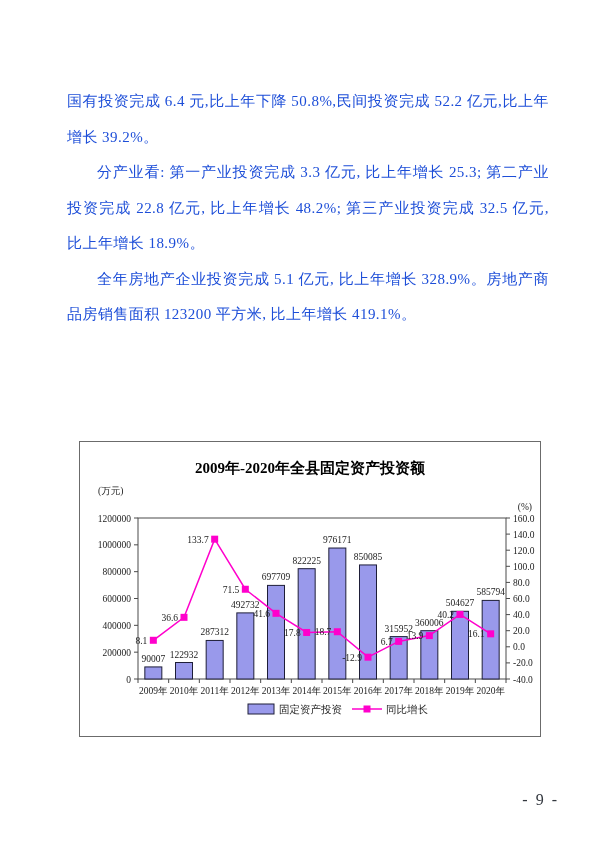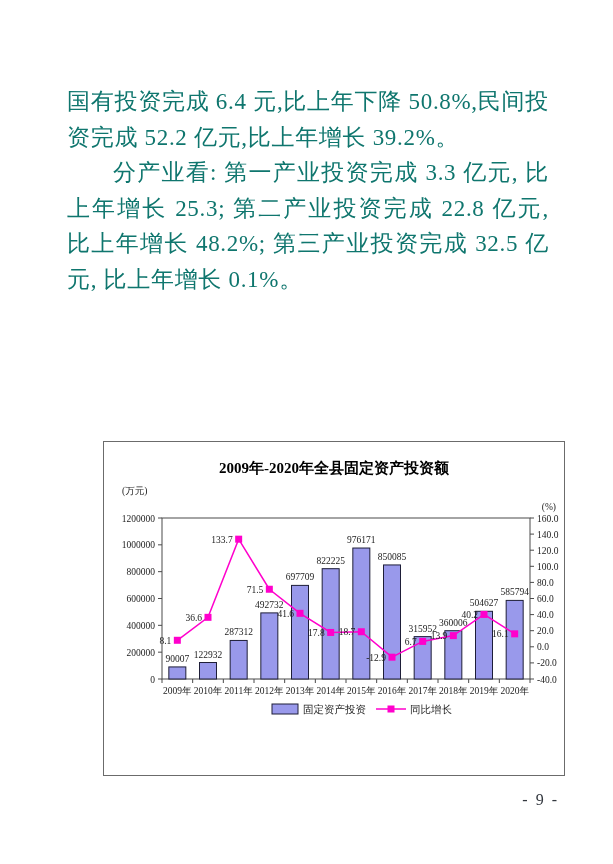--- a/index.html
+++ b/index.html
@@ -3,48 +3,49 @@
 <meta charset="utf-8">
 <style>
   * { margin:0; padding:0; box-sizing:border-box; }
   html,body { background:#e8e8e8; }
   .page {
     position:relative; width:613px; height:864px; background:#ffffff;
     overflow:hidden; font-family:"Liberation Serif","DejaVu Serif",serif;
   }
   .text-block {
     position:absolute; left:67px; top:84px; width:482px;
-    font-size:23px; line-height:35.5px; text-align:justify;
-    color:#0f766e; letter-spacing:0.03em;
+    font-size:15px; line-height:35.5px; text-align:justify;
+    color:#1d4ed8; letter-spacing:0.03em;
   }
   .text-block p { margin:0; }
   .text-block p.indent { text-indent:2em; }
   .chart-box {
-    position:absolute; left:79px; top:441px; width:462px; height:335px;
-    border:1px solid #6b6b6b; background:#ffffff;margin-left:24px;
+    position:absolute; left:79px; top:441px; width:462px; height:296px;
+    border:1px solid #6b6b6b; background:#ffffff;
   }
   svg { font-family:"Liberation Serif","DejaVu Serif",serif; display:block; }
   .chart-title { font-size:15px; font-weight:bold; fill:#000; text-anchor:middle; }
   .axis-unit  { font-size:9.5px; fill:#222; }
   .tick       { font-size:9.5px; fill:#222; }
   .val        { font-size:9.5px; fill:#222; }
   .legend-text{ font-size:10.5px; fill:#222; }
   .page-number {
     position:absolute; top:791px; right:54px;
     font-size:16px; color:#33383f; letter-spacing:2px;
   }
 </style>
 </head>
 <body>
 
 <div class="page">
 
   <div class="text-block">
     <p>国有投资完成 6.4 元,比上年下降 50.8%,民间投资完成 52.2 亿元,比上年增长 39.2%。</p>
-    <p class="indent">分产业看: 第一产业投资完成 3.3 亿元, 比上年增长 25.3; 第二产业投资完成 22.8 亿元, 比上年增长 48.2%; 第三产业投资完成 32.5 亿元, 比上年增长 0.1%。</p>
+    <p class="indent">分产业看: 第一产业投资完成 3.3 亿元, 比上年增长 25.3; 第二产业投资完成 22.8 亿元, 比上年增长 48.2%; 第三产业投资完成 32.5 亿元, 比上年增长 18.9%。</p>
+    <p class="indent">全年房地产企业投资完成 5.1 亿元, 比上年增长 328.9%。房地产商品房销售面积 123200 平方米, 比上年增长 419.1%。</p>
   </div>
 
   <div class="chart-box">
     <svg id="chart-svg" width="460" height="294">
       <text class="chart-title" x="230" y="31">2009年-2020年全县固定资产投资额</text>
       <text class="axis-unit" x="18" y="52" text-anchor="start">(万元)</text>
       <text class="axis-unit" x="452" y="68" text-anchor="end">(%)</text>
       <g id="plot-layer">
           <rect x="58" y="76" width="368" height="161" fill="none" stroke="#4a4a4a" stroke-width="1"></rect>
           <line x1="54" y1="237" x2="58" y2="237" stroke="#4a4a4a"></line>

